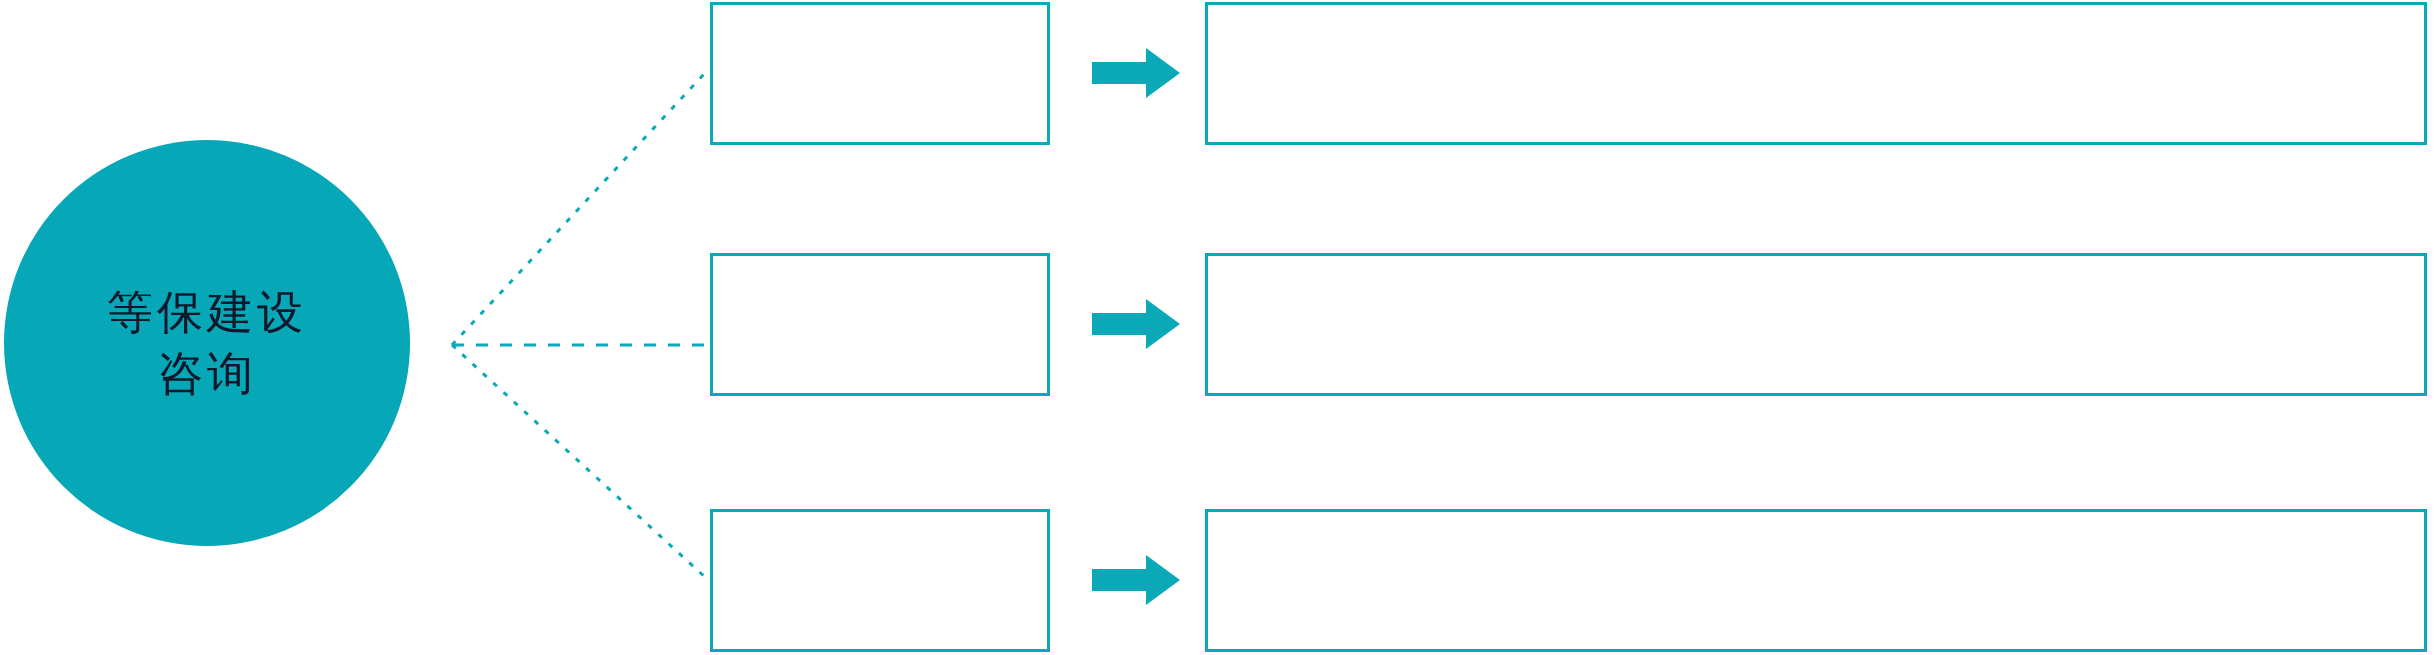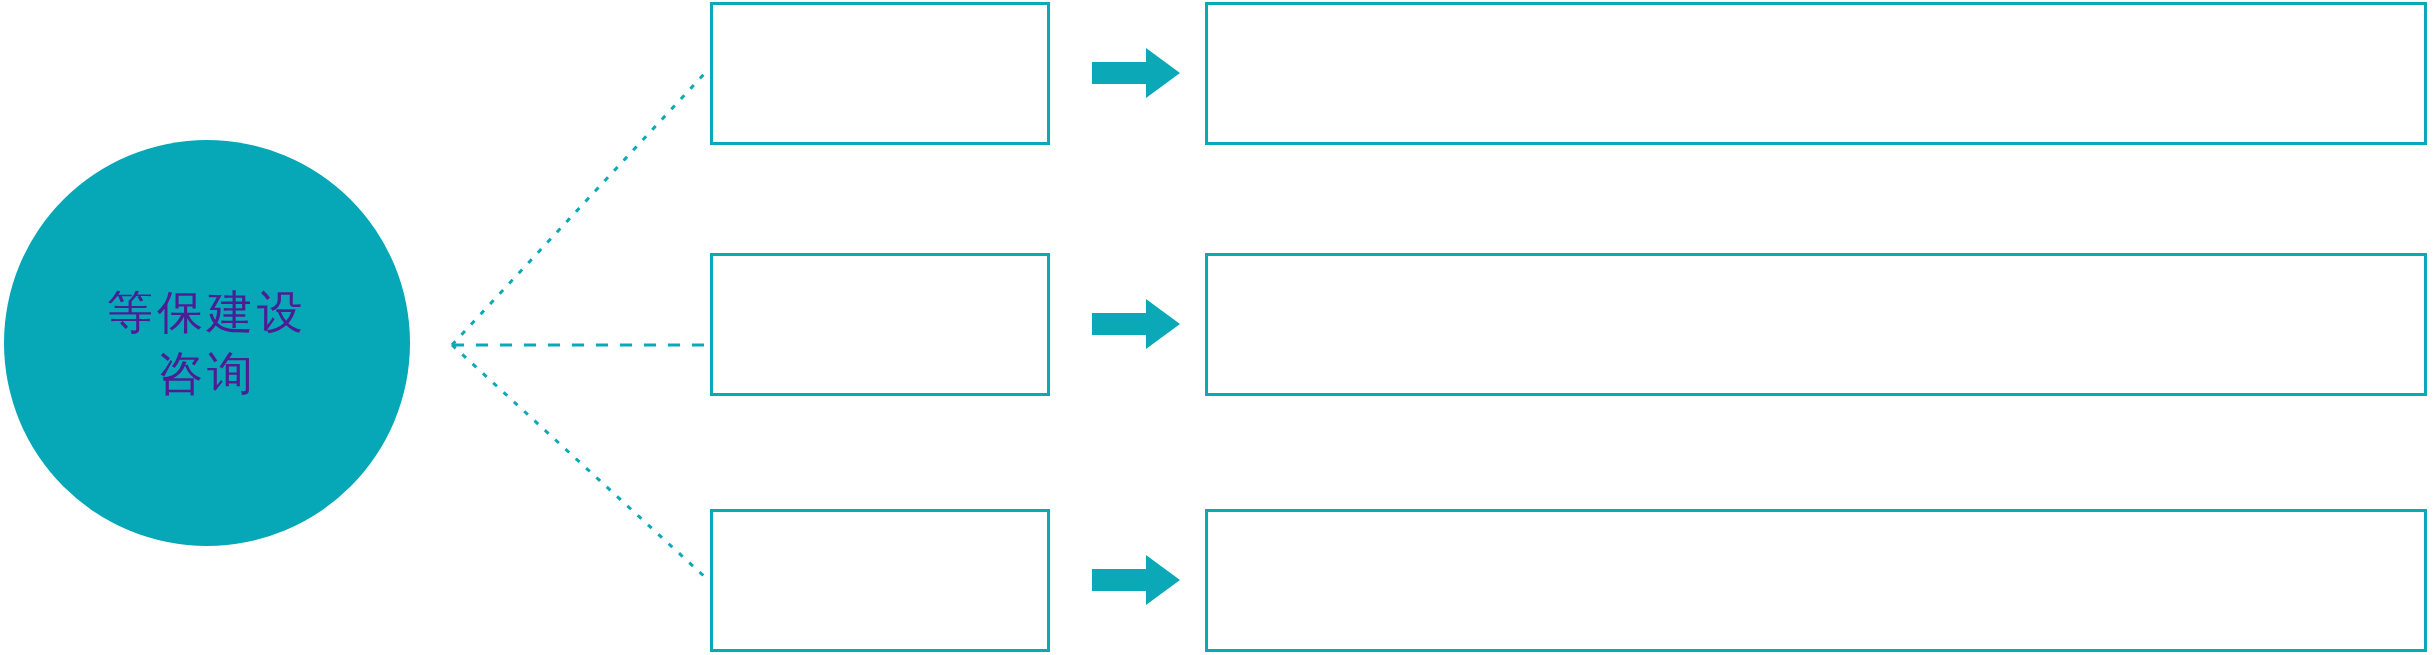--- a/index.html
+++ b/index.html
@@ -39,21 +39,21 @@
     height: 406px;
     border-radius: 50%;
     background: #06A7B6;
     display: flex;
     flex-direction: column;
     align-items: center;
     justify-content: center;
     box-sizing: border-box;
   }
   .hub-line {
-    color: #4c1d95;
+    color: #0f172a;
     font-size: 46px;
     line-height: 1.32;
     letter-spacing: 4px;
     text-align: right;
     font-weight: 400;
     white-space: nowrap;
   }
 
   
   .row {

